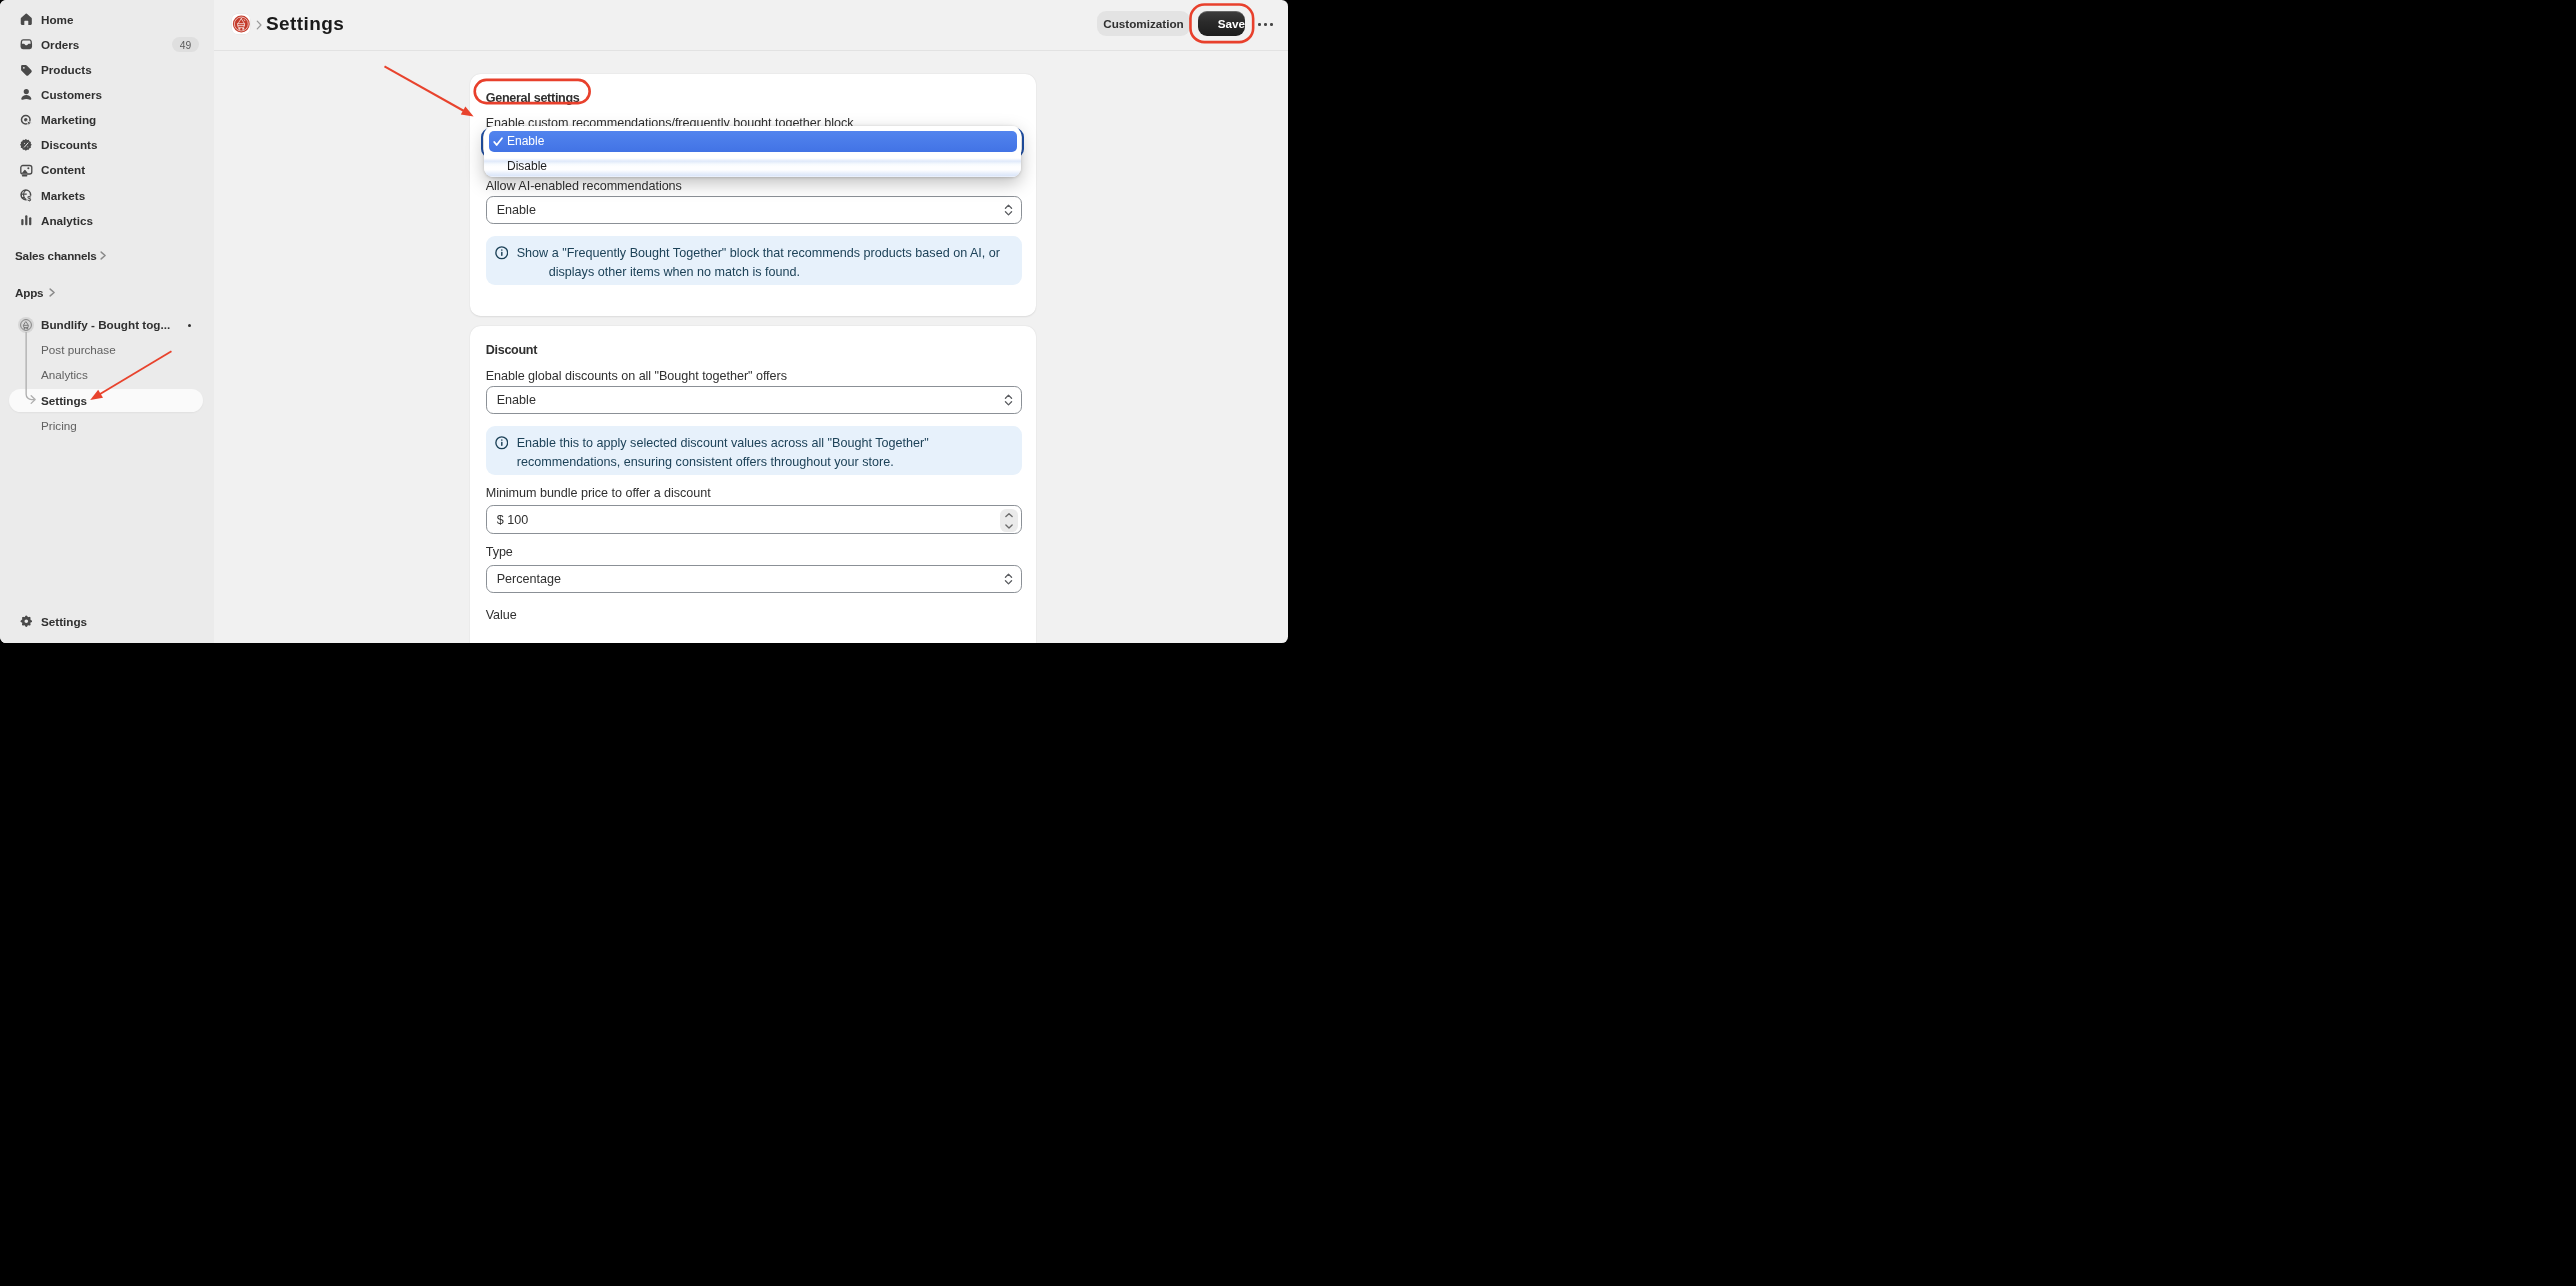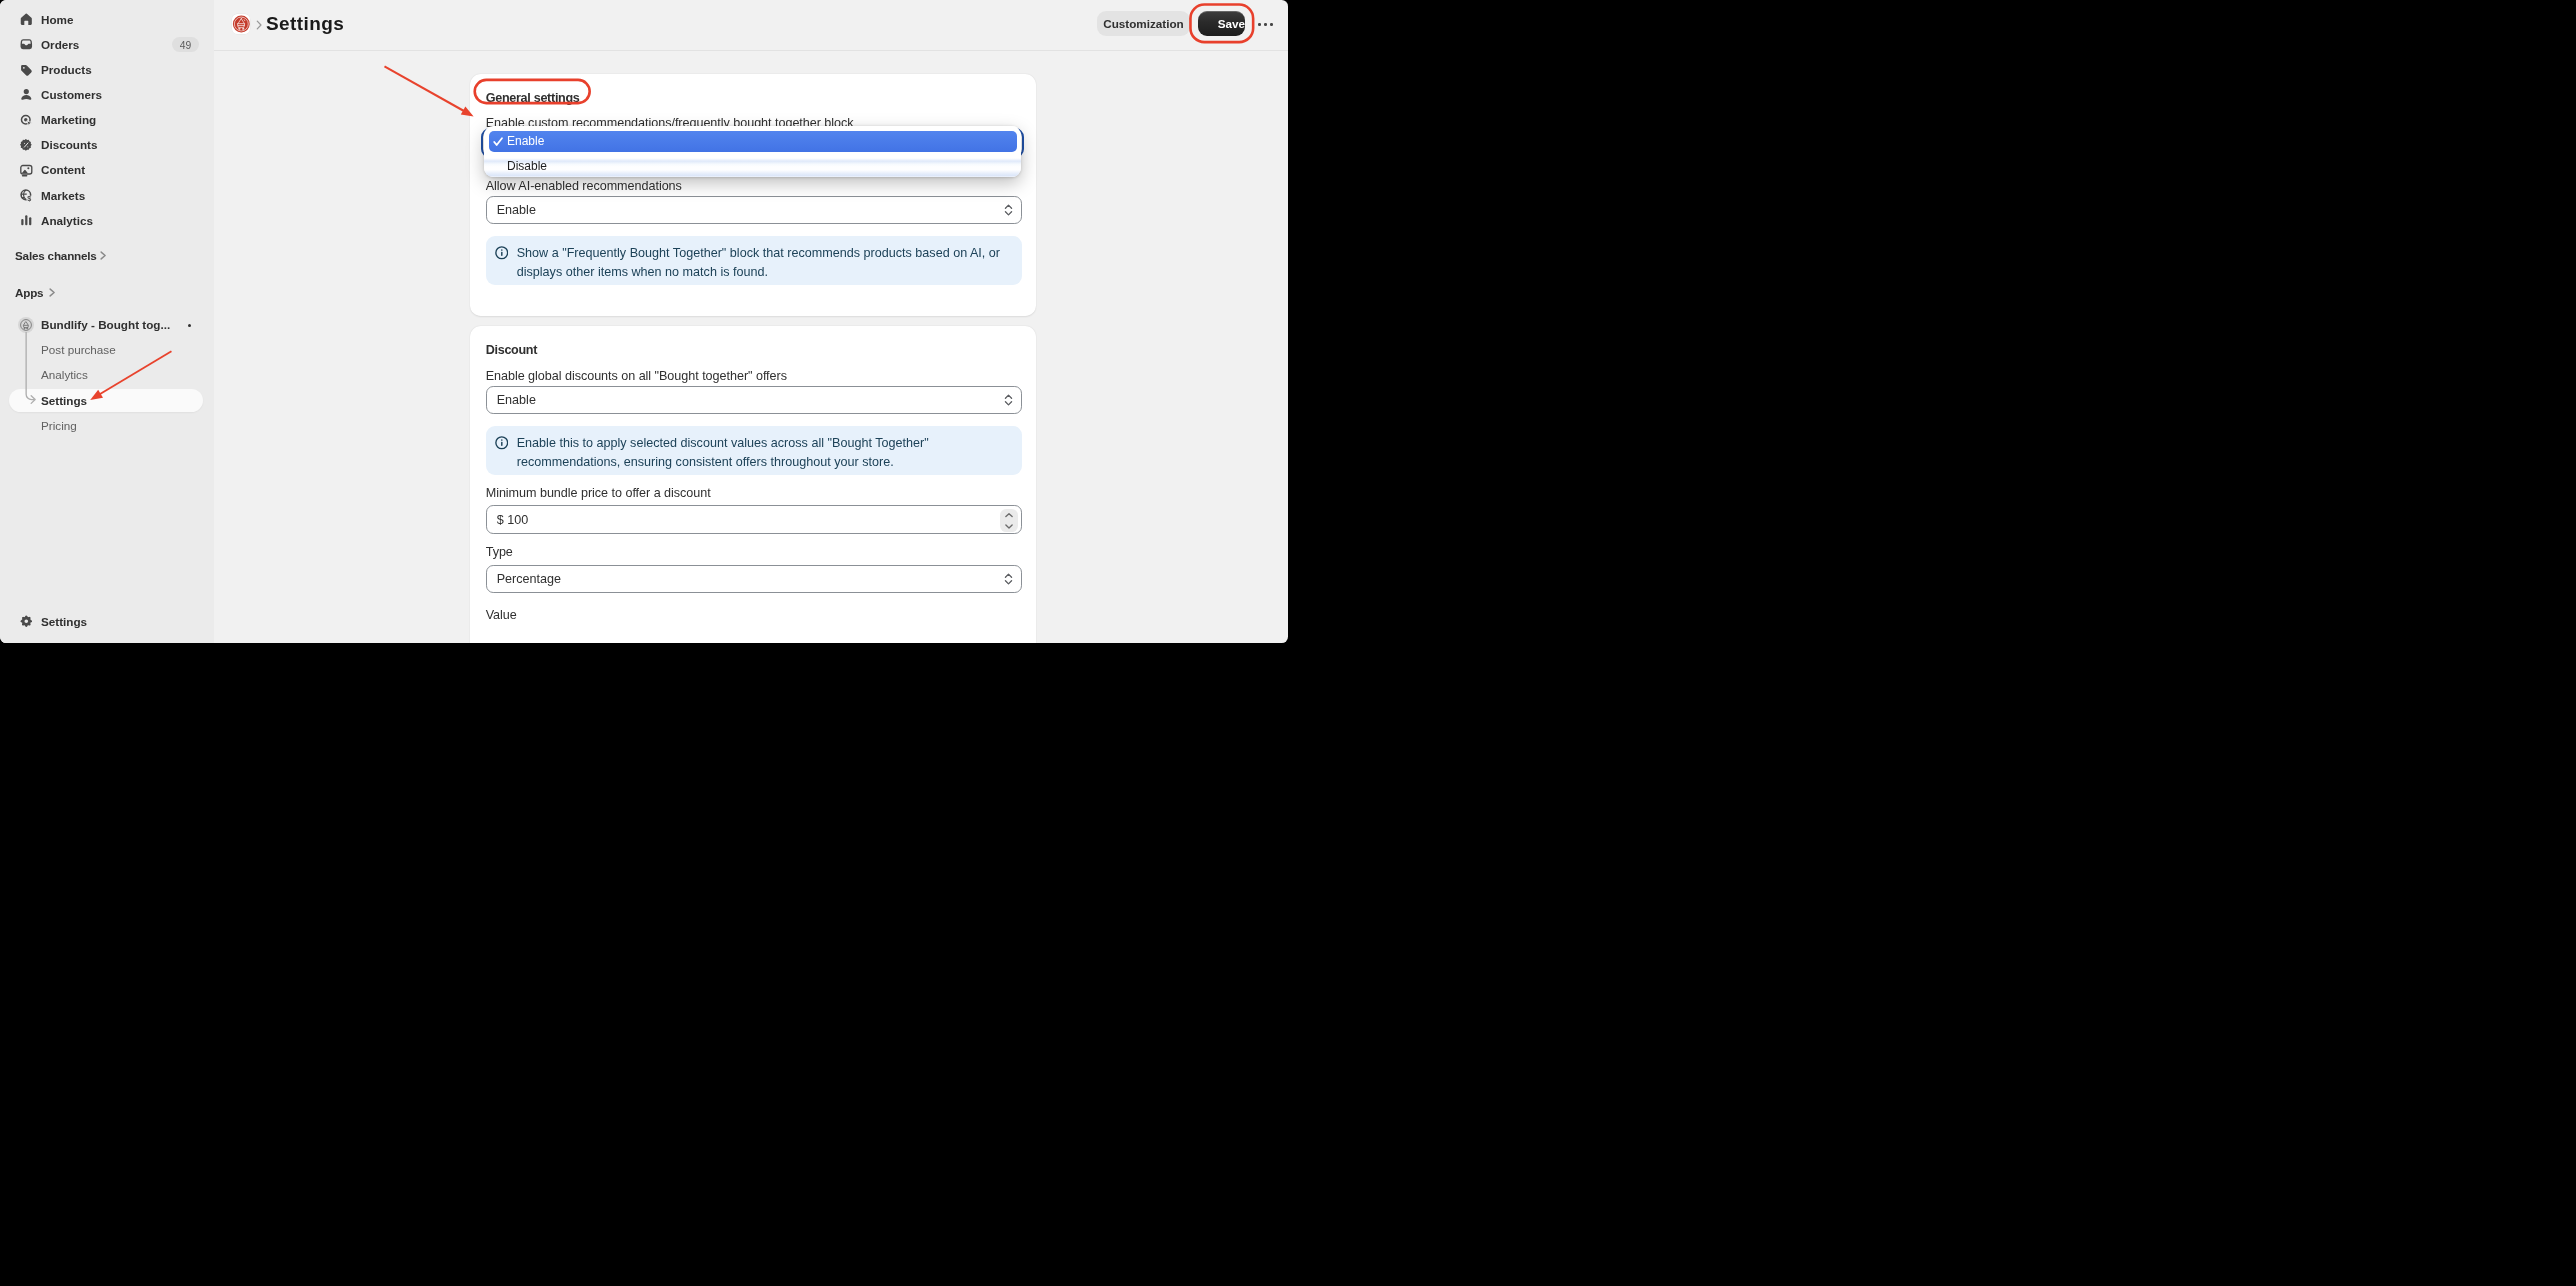--- a/index.html
+++ b/index.html
@@ -165,21 +165,21 @@
         <path d="M1.6 9 L5 12.4 L8.4 9" fill="none" stroke="#5c5e62" stroke-width="1.5" stroke-linecap="round" stroke-linejoin="round"></path>
       </svg>
     </div>
     <div class="banner" style="top:162px; height:49px;">
       <svg class="binfo" viewBox="0 0 14 14">
         <circle cx="7" cy="7" r="6.1" fill="none" stroke="#1d4258" stroke-width="1.4"></circle>
         <rect x="6.3" y="6" width="1.5" height="4.3" rx="0.7" fill="#1d4258"></rect>
         <rect x="6.3" y="3.4" width="1.5" height="1.6" rx="0.7" fill="#1d4258"></rect>
       </svg>
       <div class="btxt" style="top:16.5px;">Show a "Frequently Bought Together" block that recommends products based on AI, or</div>
-      <div class="btxt" style="top:36px;">displays other items when no match is found.</div>
+      <div class="btxt" style="top:36px;margin-left:32px;">displays other items when no match is found.</div>
     </div>
   </div>
 
   <div class="card" style="top:326px; height:377px;">
     <div class="heading" style="left:15.7px; top:23.6px;">Discount</div>
     <div class="label" style="left:15.7px; top:50px;">Enable global discounts on all "Bought together" offers</div>
     <div class="select" style="top:60px;">
       <div class="selval">Enable</div>
       <svg class="updown" viewBox="0 0 10 14">
         <path d="M1.6 5 L5 1.6 L8.4 5" fill="none" stroke="#5c5e62" stroke-width="1.5" stroke-linecap="round" stroke-linejoin="round"></path>

